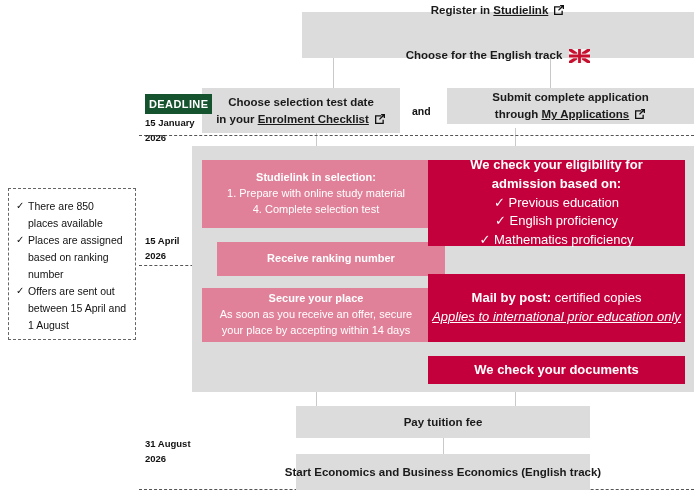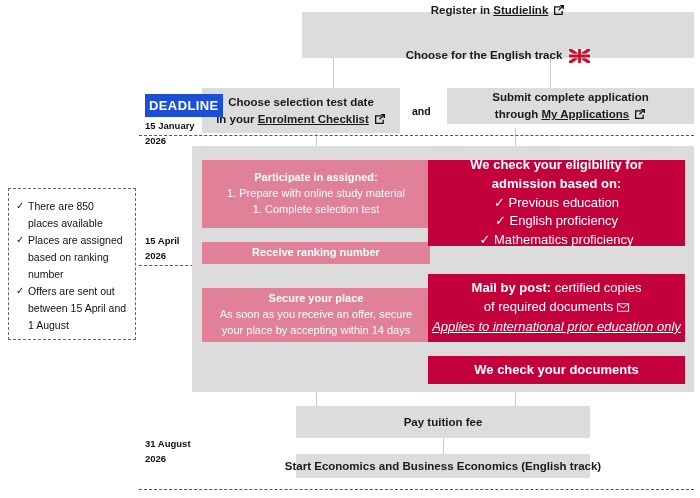--- a/index.html
+++ b/index.html
@@ -36,22 +36,22 @@
     position:absolute;height:0;border-top:1px dashed #555;
   }
 
   
   .datelabel{
     position:absolute;
     font-size:9.5px;font-weight:bold;line-height:1.55;
     color:#111;text-align:left;white-space:nowrap;
   }
   .deadline-badge{
-    display:inline-block;background:#1d4ed8;color:#fff;
-    font-size:13px;font-weight:bold;letter-spacing:.4px;
+    display:inline-block;background:#14532d;color:#fff;
+    font-size:11px;font-weight:bold;letter-spacing:.4px;
     padding:1.5px 4px 1.5px 4px;margin-bottom:2px;
   }
 
   
   .notebox{
     position:absolute;
     box-sizing:border-box;
     border:1px dashed #666;
     background:#fff;
     font-size:10.5px;line-height:1.62;
@@ -130,61 +130,57 @@
 
   <div class="box gray" style="left:447px;top:88px;width:247px;height:36px;">
     <span class="line1">Submit complete application</span>
     <span class="line2"><span>through </span><span class="u">My Applications</span><span class="extlink"><svg width="12" height="12" viewBox="0 0 12 12">
             <path d="M1 2.2h6.2v1.3H2.3v6.2h6.2V6.8h1.3v4.2H1z" fill="#111"></path>
             <path d="M7.1 1h3.9v3.9h-1.3V3.2L5.9 6.8 5 5.9l3.6-3.6H7.1z" fill="#111"></path>
           </svg></span></span>
   </div>
 
   <div class="box pink" style="left:202px;top:160px;width:228px;height:68px;">
-    <span class="line1 bold">Participate in assigned:</span>
+    <span class="line1 bold">Studielink in selection:</span>
     <span class="line2">1. Prepare with online study material</span>
-    <span class="line3">1. Complete selection test</span>
-  </div>
-
-  <div class="box pink" style="left:202px;top:242px;width:228px;height:22px;">
+    <span class="line3">4. Complete selection test</span>
+  </div>
+
+  <div class="box pink" style="left:217px;top:242px;width:228px;height:34px;">
     <span class="line1 bold">Receive ranking number</span>
   </div>
 
   <div class="box pink" style="left:202px;top:288px;width:228px;height:54px;">
     <span class="line1 bold">Secure your place</span>
     <span class="line2">As soon as you receive an offer, secure</span>
     <span class="line3">your place by accepting within 14 days</span>
   </div>
 
   <div class="box red" style="left:428px;top:160px;width:257px;height:86px;">
     <span class="line1 bold">We check your eligibility for</span>
     <span class="line2 bold">admission based on:</span>
     <span class="checkline"><span>✓</span> <span>Previous education</span></span>
     <span class="checkline"><span>✓</span> <span>English proficiency</span></span>
     <span class="checkline"><span>✓</span> <span>Mathematics proficiency</span></span>
   </div>
 
   <div class="box red" style="left:428px;top:274px;width:257px;height:68px;">
     <span class="line1"><span class="bold">Mail by post:</span><span> certified copies</span></span>
-    <span class="line2"><span>of required documents</span><span class="envelope"><svg width="12" height="9" viewBox="0 0 14 10">
-            <rect x="0.6" y="0.6" width="12.8" height="8.8" fill="none" stroke="#fff" stroke-width="1.1"></rect>
-            <path d="M0.9 1l6.1 4.6L13.1 1" fill="none" stroke="#fff" stroke-width="1.1"></path>
-          </svg></span></span>
     <span class="line3 ital">Applies to international prior education only</span>
   </div>
 
   <div class="box red" style="left:428px;top:356px;width:257px;height:28px;">
     <span class="line1 bold">We check your documents</span>
   </div>
 
   <div class="box gray" style="left:296px;top:406px;width:294px;height:32px;">
     <span class="line1">Pay tuition fee</span>
   </div>
 
-  <div class="box gray" style="left:296px;top:454px;width:294px;height:24px;">
+  <div class="box gray" style="left:296px;top:454px;width:294px;height:36px;">
     <span class="line1">Start Economics and Business Economics (English track)</span>
   </div>
 
   <div class="datelabel" style="left:145px;top:94px;">
     <span class="deadline-badge">DEADLINE</span><br>
     <span>15 January</span><br>
     <span>2026</span>
   </div>
 
   <div class="datelabel" style="left:145px;top:234px;">

